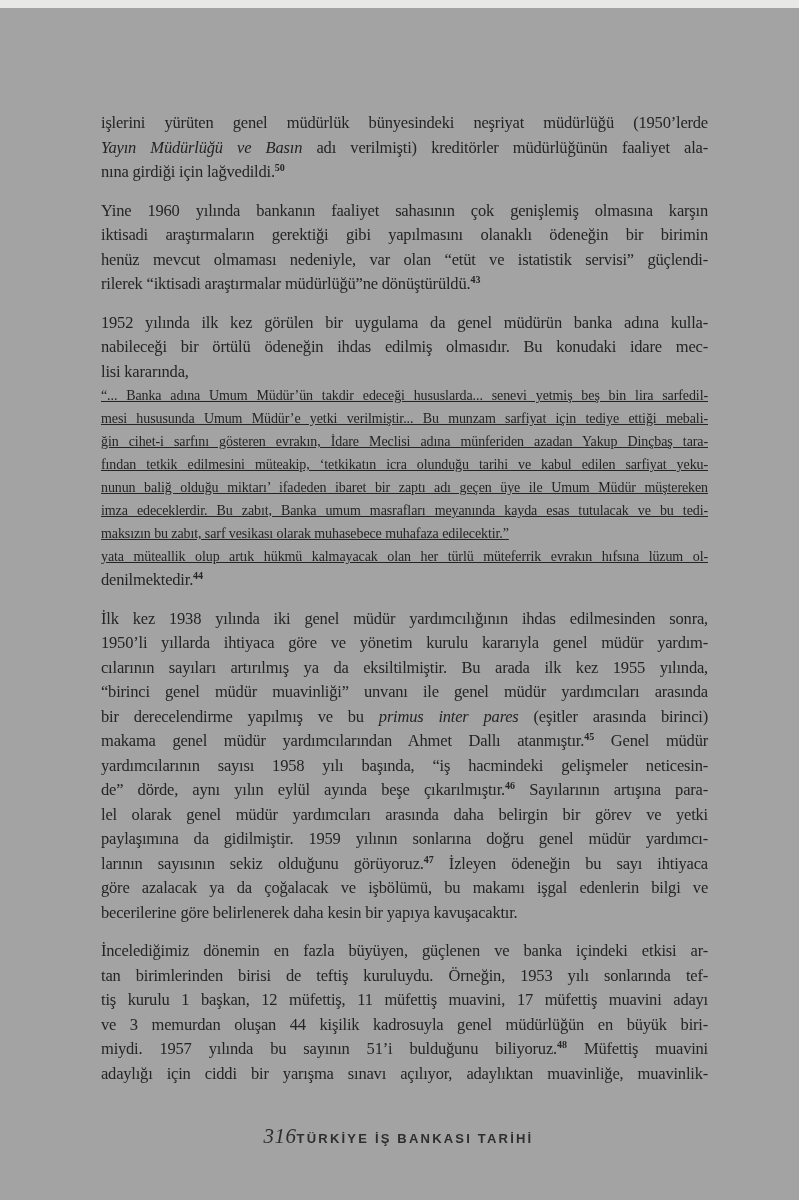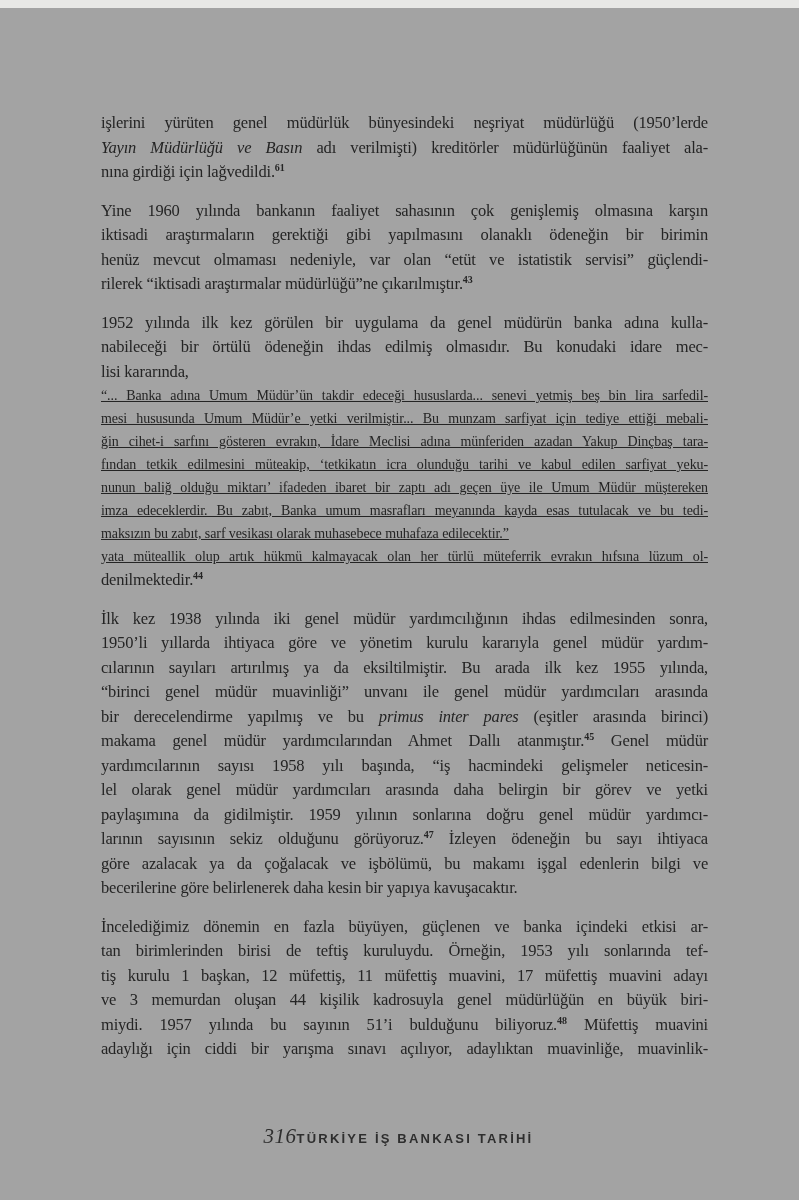--- a/index.html
+++ b/index.html
@@ -83,27 +83,27 @@
 </style>
 </head>
 <body>
 
 <div class="page">
 
   <div class="text-column">
       <div class="para body">
         <div class="ln"><span class="normal">işlerini yürüten genel müdürlük bünyesindeki neşriyat müdürlüğü (1950’lerde</span></div>
         <div class="ln"><span class="italic">Yayın Müdürlüğü ve Basın</span><span class="normal"> adı verilmişti) kreditörler müdürlüğünün faaliyet ala-</span></div>
-        <div class="ln last"><span class="normal">nına girdiği için lağvedildi.</span><span class="sup">61</span></div>
+        <div class="ln last"><span class="normal">nına girdiği için lağvedildi.</span><span class="sup">50</span></div>
       </div>
       <div class="para body">
         <div class="ln"><span class="normal">Yine 1960 yılında bankanın faaliyet sahasının çok genişlemiş olmasına karşın</span></div>
         <div class="ln"><span class="normal">iktisadi araştırmaların gerektiği gibi yapılmasını olanaklı ödeneğin bir birimin</span></div>
         <div class="ln"><span class="normal">henüz mevcut olmaması nedeniyle, var olan “etüt ve istatistik servisi” güçlendi-</span></div>
-        <div class="ln last"><span class="normal">rilerek “iktisadi araştırmalar müdürlüğü”ne çıkarılmıştır.</span><span class="sup">43</span></div>
+        <div class="ln last"><span class="normal">rilerek “iktisadi araştırmalar müdürlüğü”ne dönüştürüldü.</span><span class="sup">43</span></div>
       </div>
       <div class="para body-tight">
         <div class="ln"><span class="normal">1952 yılında ilk kez görülen bir uygulama da genel müdürün banka adına kulla-</span></div>
         <div class="ln"><span class="normal">nabileceği bir örtülü ödeneğin ihdas edilmiş olmasıdır. Bu konudaki idare mec-</span></div>
         <div class="ln last"><span class="normal">lisi kararında,</span></div>
       </div>
       <div class="para quote">
         <div class="ln"><span class="normal">“... Banka adına Umum Müdür’ün takdir edeceği hususlarda... senevi yetmiş beş bin lira sarfedil-</span></div>
         <div class="ln"><span class="normal">mesi hususunda Umum Müdür’e yetki verilmiştir... Bu munzam sarfiyat için tediye ettiği mebali-</span></div>
         <div class="ln"><span class="normal">ğin cihet-i sarfını gösteren evrakın, İdare Meclisi adına münferiden azadan Yakup Dinçbaş tara-</span></div>
@@ -117,20 +117,21 @@
         <div class="ln last"><span class="normal">denilmektedir.</span><span class="sup">44</span></div>
       </div>
       <div class="para body">
         <div class="ln"><span class="normal">İlk kez 1938 yılında iki genel müdür yardımcılığının ihdas edilmesinden sonra,</span></div>
         <div class="ln"><span class="normal">1950’li yıllarda ihtiyaca göre ve yönetim kurulu kararıyla genel müdür yardım-</span></div>
         <div class="ln"><span class="normal">cılarının sayıları artırılmış ya da eksiltilmiştir. Bu arada ilk kez 1955 yılında,</span></div>
         <div class="ln"><span class="normal">“birinci genel müdür muavinliği” unvanı ile genel müdür yardımcıları arasında</span></div>
         <div class="ln"><span class="normal">bir derecelendirme yapılmış ve bu </span><span class="italic">primus inter pares</span><span class="normal"> (eşitler arasında birinci)</span></div>
         <div class="ln"><span class="normal">makama genel müdür yardımcılarından Ahmet Dallı atanmıştır.</span><span class="sup">45</span><span class="normal"> Genel müdür</span></div>
         <div class="ln"><span class="normal">yardımcılarının sayısı 1958 yılı başında, “iş hacmindeki gelişmeler neticesin-</span></div>
+        <div class="ln"><span class="normal">de” dörde, aynı yılın eylül ayında beşe çıkarılmıştır.</span><span class="sup">46</span><span class="normal"> Sayılarının artışına para-</span></div>
         <div class="ln"><span class="normal">lel olarak genel müdür yardımcıları arasında daha belirgin bir görev ve yetki</span></div>
         <div class="ln"><span class="normal">paylaşımına da gidilmiştir. 1959 yılının sonlarına doğru genel müdür yardımcı-</span></div>
         <div class="ln"><span class="normal">larının sayısının sekiz olduğunu görüyoruz.</span><span class="sup">47</span><span class="normal"> İzleyen ödeneğin bu sayı ihtiyaca</span></div>
         <div class="ln"><span class="normal">göre azalacak ya da çoğalacak ve işbölümü, bu makamı işgal edenlerin bilgi ve</span></div>
         <div class="ln last"><span class="normal">becerilerine göre belirlenerek daha kesin bir yapıya kavuşacaktır.</span></div>
       </div>
       <div class="para body">
         <div class="ln"><span class="normal">İncelediğimiz dönemin en fazla büyüyen, güçlenen ve banka içindeki etkisi ar-</span></div>
         <div class="ln"><span class="normal">tan birimlerinden birisi de teftiş kuruluydu. Örneğin, 1953 yılı sonlarında tef-</span></div>
         <div class="ln"><span class="normal">tiş kurulu 1 başkan, 12 müfettiş, 11 müfettiş muavini, 17 müfettiş muavini adayı</span></div>

